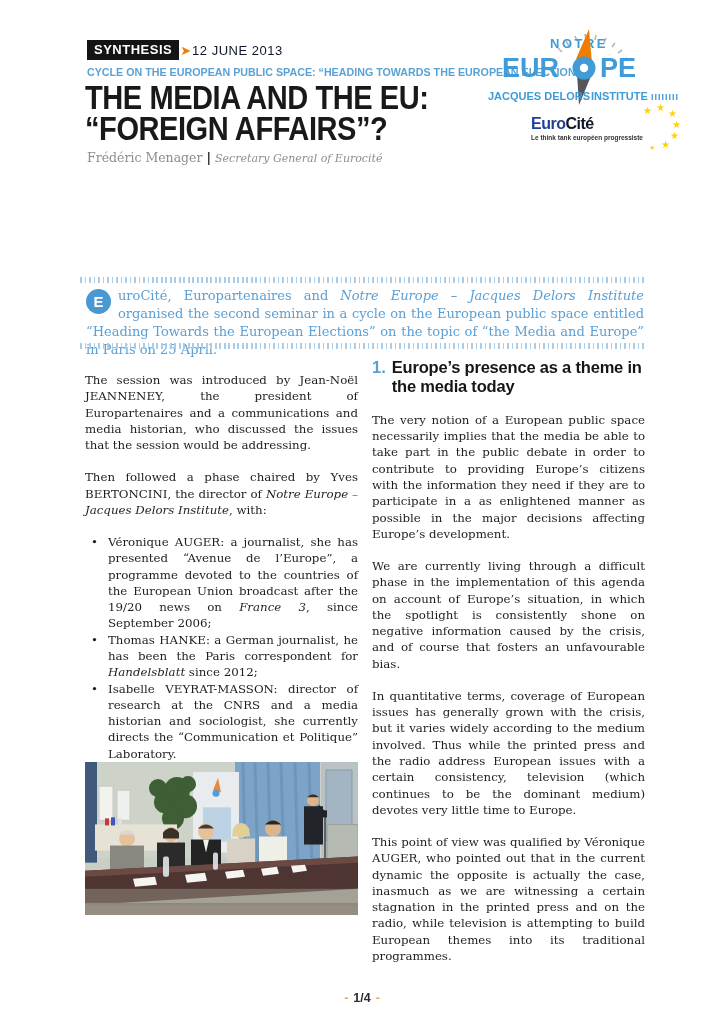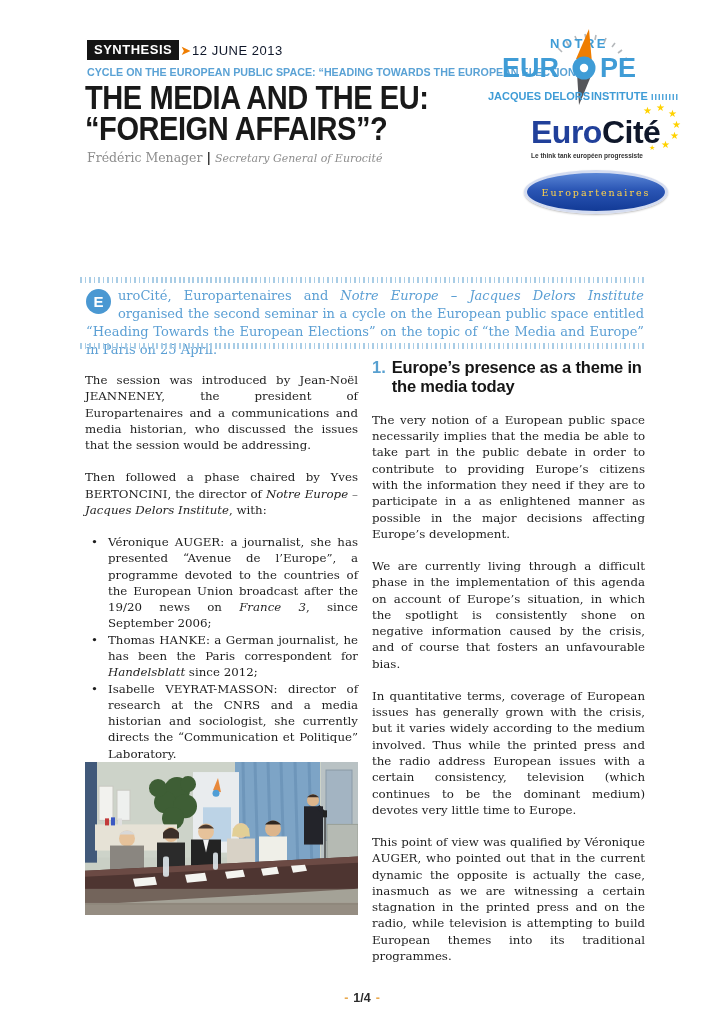--- a/index.html
+++ b/index.html
@@ -16,21 +16,21 @@
          font-weight:bold;font-size:11.5px;white-space:nowrap;transform:scaleX(.93);transform-origin:left;}
   .title{position:absolute;left:85px;top:82px;font-family:"Liberation Sans",sans-serif;font-weight:bold;
          font-size:33px;line-height:31px;color:#191919;letter-spacing:-.5px;transform:scaleX(.88);transform-origin:left top;white-space:nowrap;}
   .author{position:absolute;left:87px;top:150px;font-size:12.5px;color:#8d8d8d;white-space:nowrap;}
   .author .sep{color:#1c1c1c;margin:0 4px;font-weight:bold;}
   .author .role{font-style:italic;font-size:11px;}
 
   
   .ne-logo{position:absolute;left:488px;top:26px;}
   .eurocite{position:absolute;left:531px;top:114px;width:146px;height:52px;}
-  .ec-text{font-family:"Liberation Sans",sans-serif;font-weight:bold;font-size:32px;letter-spacing:-.5px;}
+  .ec-text{font-family:"Liberation Sans",sans-serif;font-weight:bold;font-size:16px;letter-spacing:-.5px;}
   .ec-blue{color:#21409a;} .ec-pink{color:#0f172a;}
   .ec-star{position:absolute;color:#ffd200;font-size:10px;line-height:1;}
   .ec-tag{font-family:"Liberation Sans",sans-serif;font-weight:bold;font-size:6.5px;color:#333;margin-top:1px;}
   .eparts{position:absolute;left:524px;top:170px;width:138px;height:38px;border-radius:50%;
           background:linear-gradient(180deg,#5a86d6 0%,#2a55b4 45%,#123a96 100%);
           border:3px solid #d4dcf0;box-shadow:0 1px 2px rgba(0,0,0,.25);
           display:flex;align-items:center;justify-content:center;}
   .eparts span{color:#ffd24a;font-size:9.5px;letter-spacing:2px;font-family:"DejaVu Serif",serif;}
 
   
@@ -110,23 +110,20 @@
     <span class="ec-star" style="left:112px;top:-8px">★</span>
     <span class="ec-star" style="left:125px;top:-11px">★</span>
     <span class="ec-star" style="left:137px;top:-5px">★</span>
     <span class="ec-star" style="left:141px;top:6px">★</span>
     <span class="ec-star" style="left:139px;top:17px">★</span>
     <span class="ec-star" style="left:130px;top:26px">★</span>
     <span class="ec-star" style="left:118px;top:31px;font-size:7px">★</span>
     <div class="ec-tag">Le think tank européen progressiste</div>
   </div>
 
-  <div class="eparts">
-    <span>Europartenaires</span>
-  </div>
 
   <div class="stripe" style="top:277px"></div>
   <div class="intro">
     <span class="dropcap">E</span><span>uroCité, Europartenaires and </span><i>Notre Europe – Jacques Delors Institute</i><span> organised the second seminar in a cycle on the European public space entitled “Heading Towards the European Elections” on the topic of “the Media and Europe” in Paris on 25 April.</span>
   </div>
   <div class="stripe" style="top:343px"></div>
 
   <div class="col col-left">
     <p>The session was introduced by Jean-Noël JEANNENEY, the president of Europartenaires and a communications and media historian, who discussed the issues that the session would be addressing.</p>
     <p><span>Then followed a phase chaired by Yves BERTONCINI, the director of </span><i>Notre Europe – Jacques Delors Institute</i><span>, with:</span></p>

